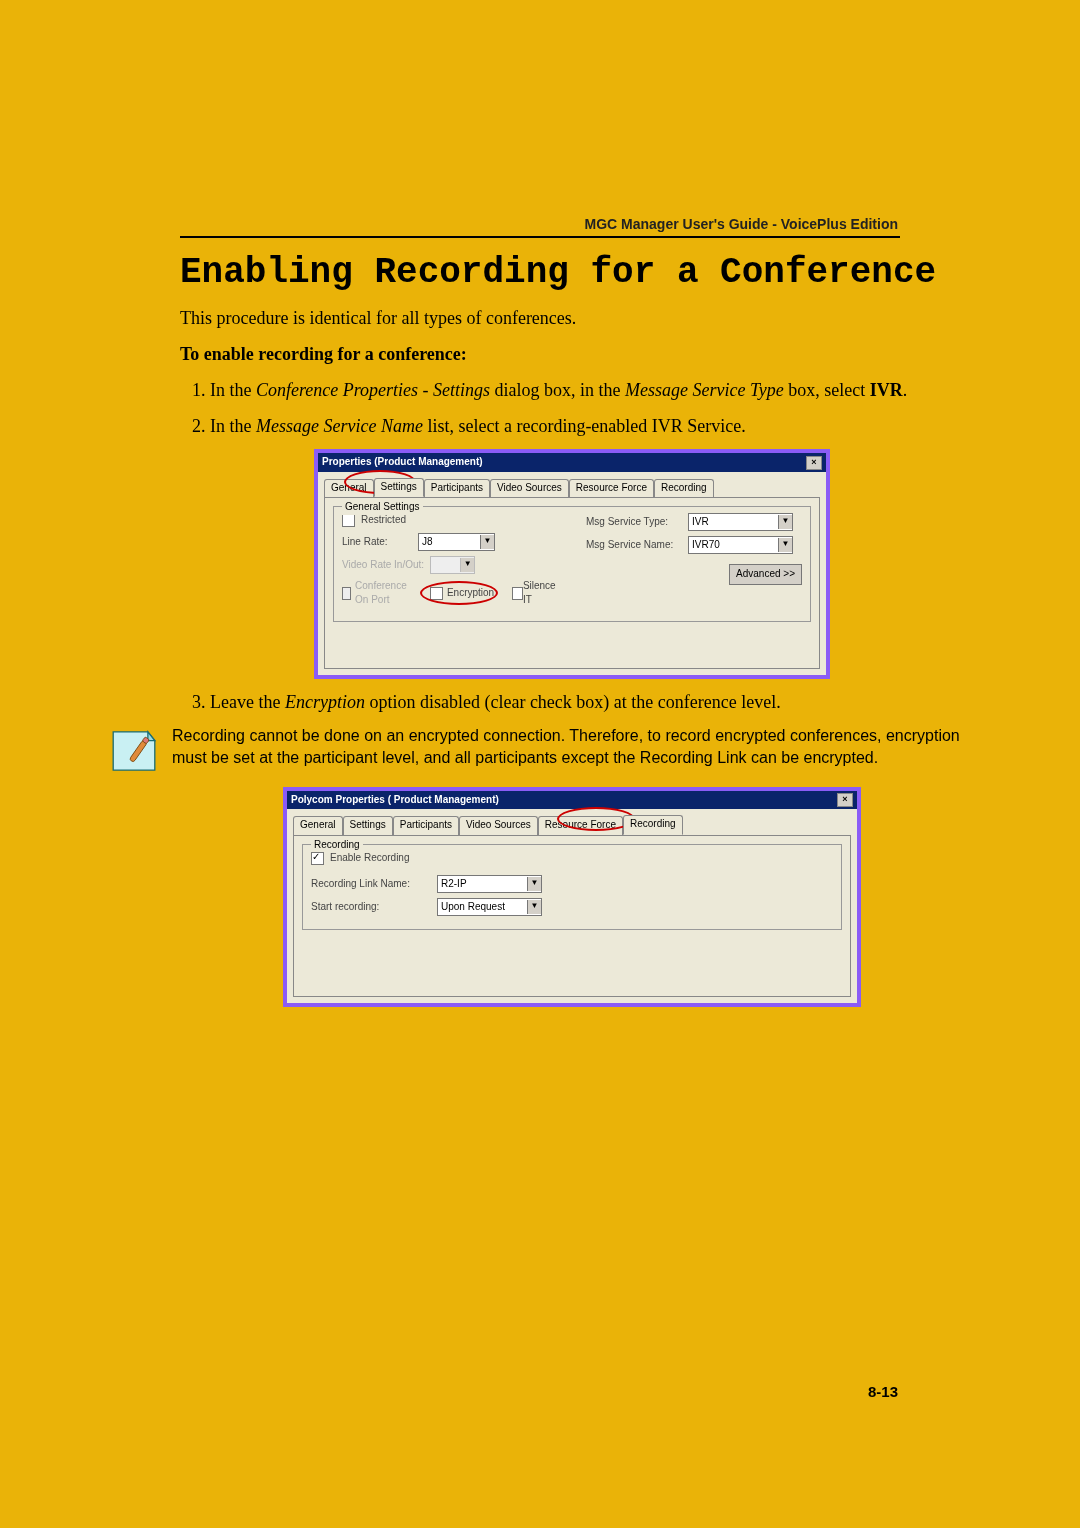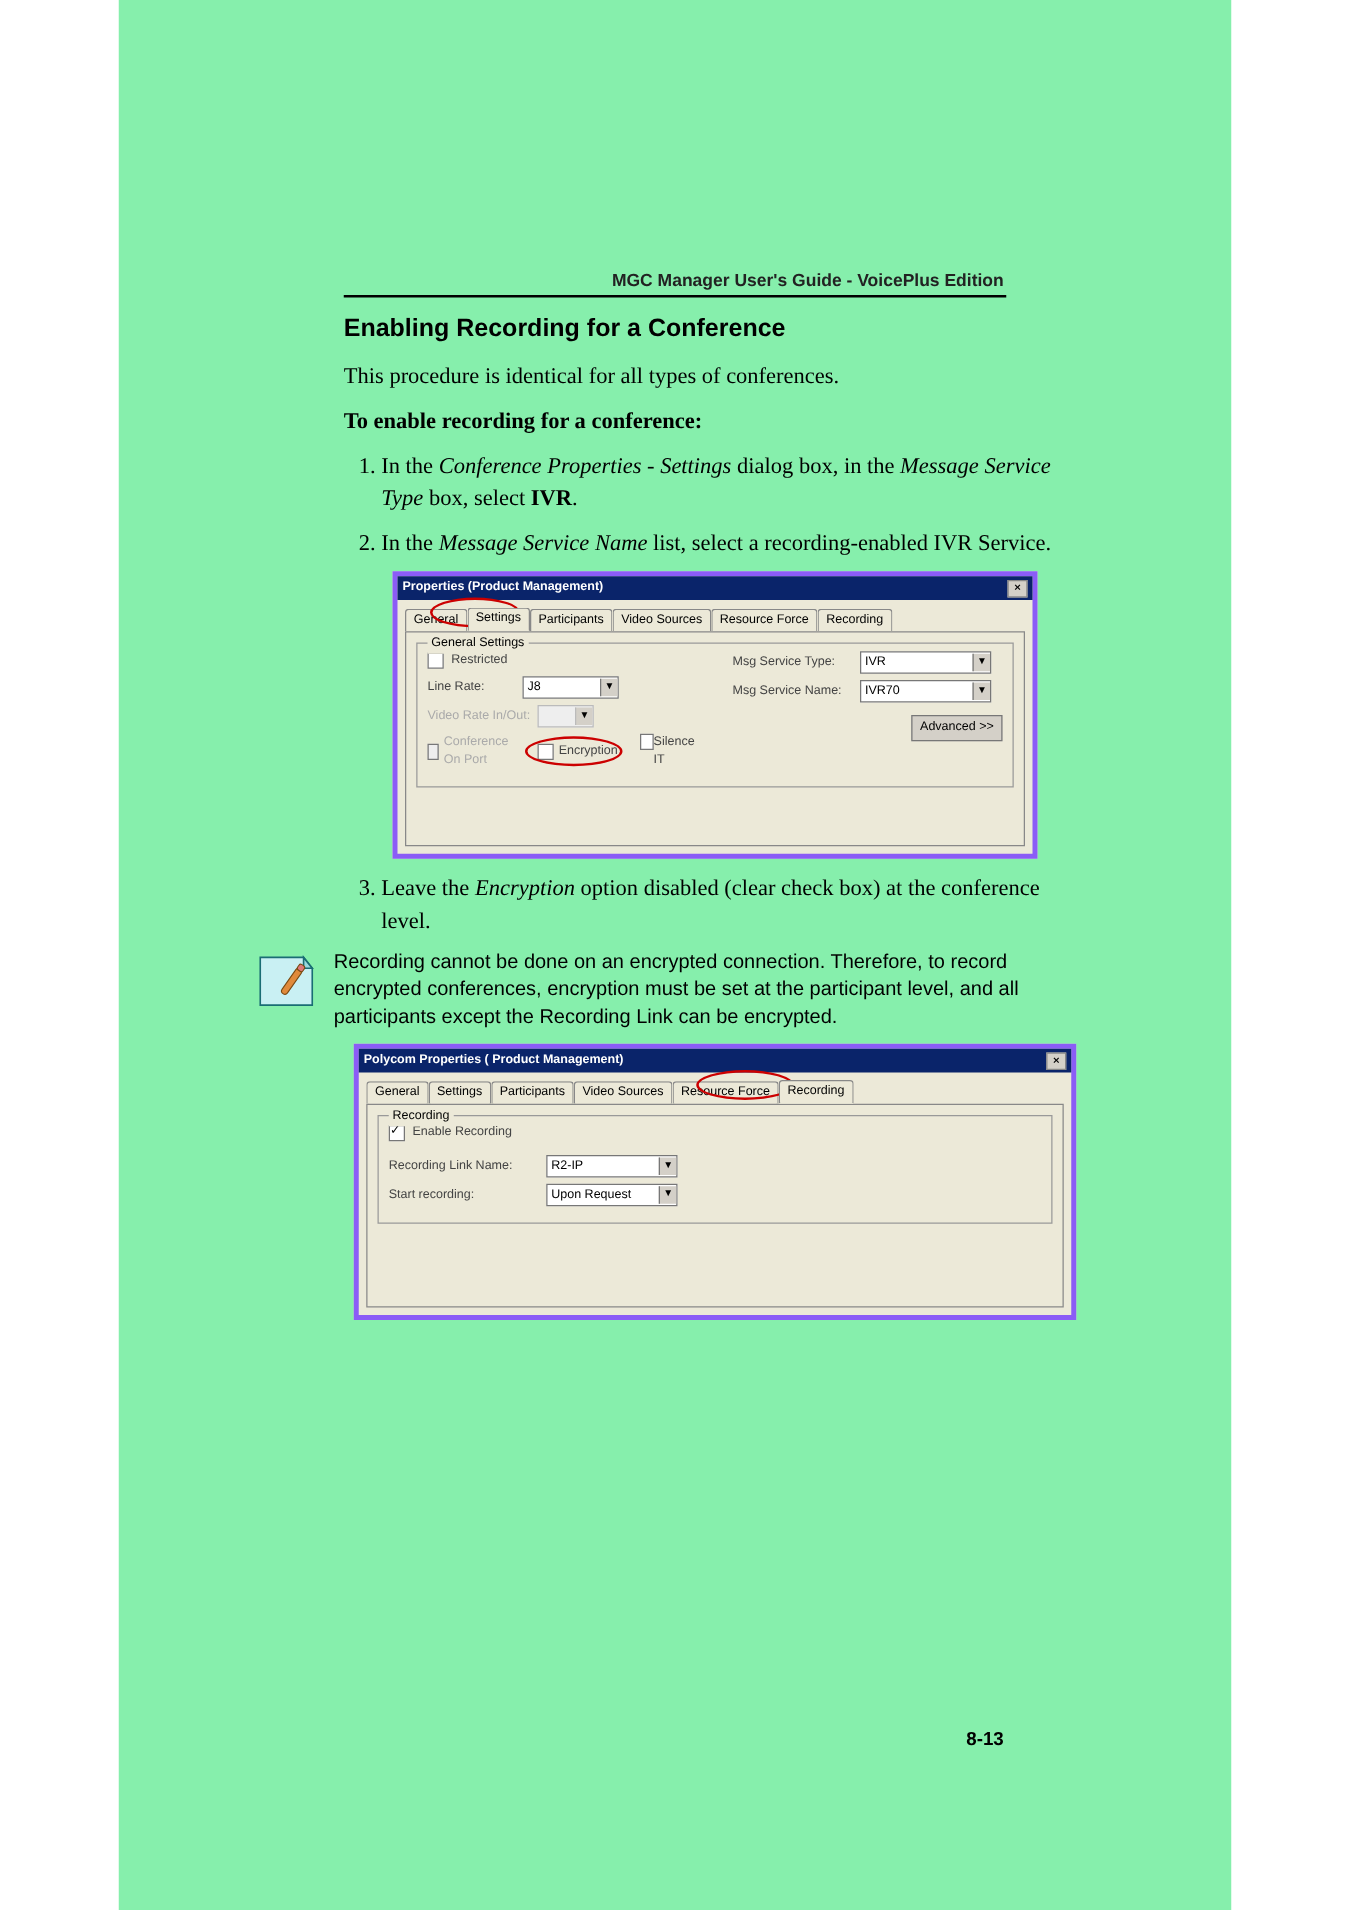--- a/index.html
+++ b/index.html
@@ -1,19 +1,19 @@
 <!DOCTYPE html>
 <html><head>
 <meta charset="utf-8">
 <style>
 html,body{margin:0;padding:0;background:#fff;font-family:"Times New Roman",serif;color:#000}
-.page{width:890px;height:1528px;margin:0 auto;position:relative;background:#86efac;box-sizing:border-box;padding:200px 116px 0 180px}
+.page{width:1080px;height:1528px;margin:0 auto;position:relative;background:#eab308;box-sizing:border-box;padding:200px 116px 0 180px}
 .header-right{position:absolute;top:216px;right:182px;font-family:Arial,Helvetica,sans-serif;font-weight:bold;font-size:14px;color:#222}
 .header-rule{position:absolute;top:236px;left:180px;right:180px;height:0;border-top:2px solid #000}
-.h1{font-family:Liberation Sans, sans-serif;font-weight:bold;font-size:20px;margin:0 0 12px 0;padding-top:52px}
+.h1{font-family:Liberation Mono, monospace;font-weight:bold;font-size:36px;margin:0 0 12px 0;padding-top:52px}
 .body{font-size:18px;line-height:1.45}
 .p{margin:0 0 10px 0}
 .bold{font-weight:bold}
 .em{font-style:italic}
 ol{margin:6px 0 10px 0;padding-left:30px}
 ol li{margin-bottom:10px}
 .dialog{width:508px;margin:6px auto 10px auto;border:4px solid #8b5cf6;background:#ece9d8;font-family:Tahoma,Arial,sans-serif;font-size:10px;color:#000}
 .titlebar{background:#0a246a;color:#fff;font-size:10px;font-weight:bold;padding:2px 4px;display:flex;justify-content:space-between;align-items:center}
 .closebox{width:14px;height:12px;background:#d4d0c8;border:1px solid #888;color:#000;text-align:center;line-height:10px;font-size:9px;font-weight:bold}
 .tabsrow{display:flex;padding:6px 6px 0 6px;gap:0;align-items:flex-end}
@@ -100,21 +100,21 @@
               <div class="row" style="gap:18px;position:relative">
                 <span style="display:flex;align-items:center;gap:4px">
                   <span class="cb gray"></span>
                   <span class="lbl del" style="min-width:0">Conference On Port</span>
                 </span>
                 <span style="display:flex;align-items:center;gap:4px;position:relative">
                   <span class="cb"></span>
                   <span class="lbl" style="min-width:0">Encryption</span>
                   <span class="red-ring" style="left:-10px;top:-5px;width:74px;height:20px"></span>
                 </span>
-                <span style="display:flex;align-items:flex-start;gap:0">
+                <span style="display:flex;align-items:center;gap:0">
                   <span class="cb"></span>
                   <span class="lbl" style="min-width:0">Silence IT</span>
                 </span>
               </div>
             </div>
             <div style="flex:1">
               <div class="row">
                 <span class="lbl" style="min-width:96px">Msg Service Type:</span>
                 <div class="sel" style="width:100px">
                   <span>IVR</span>

